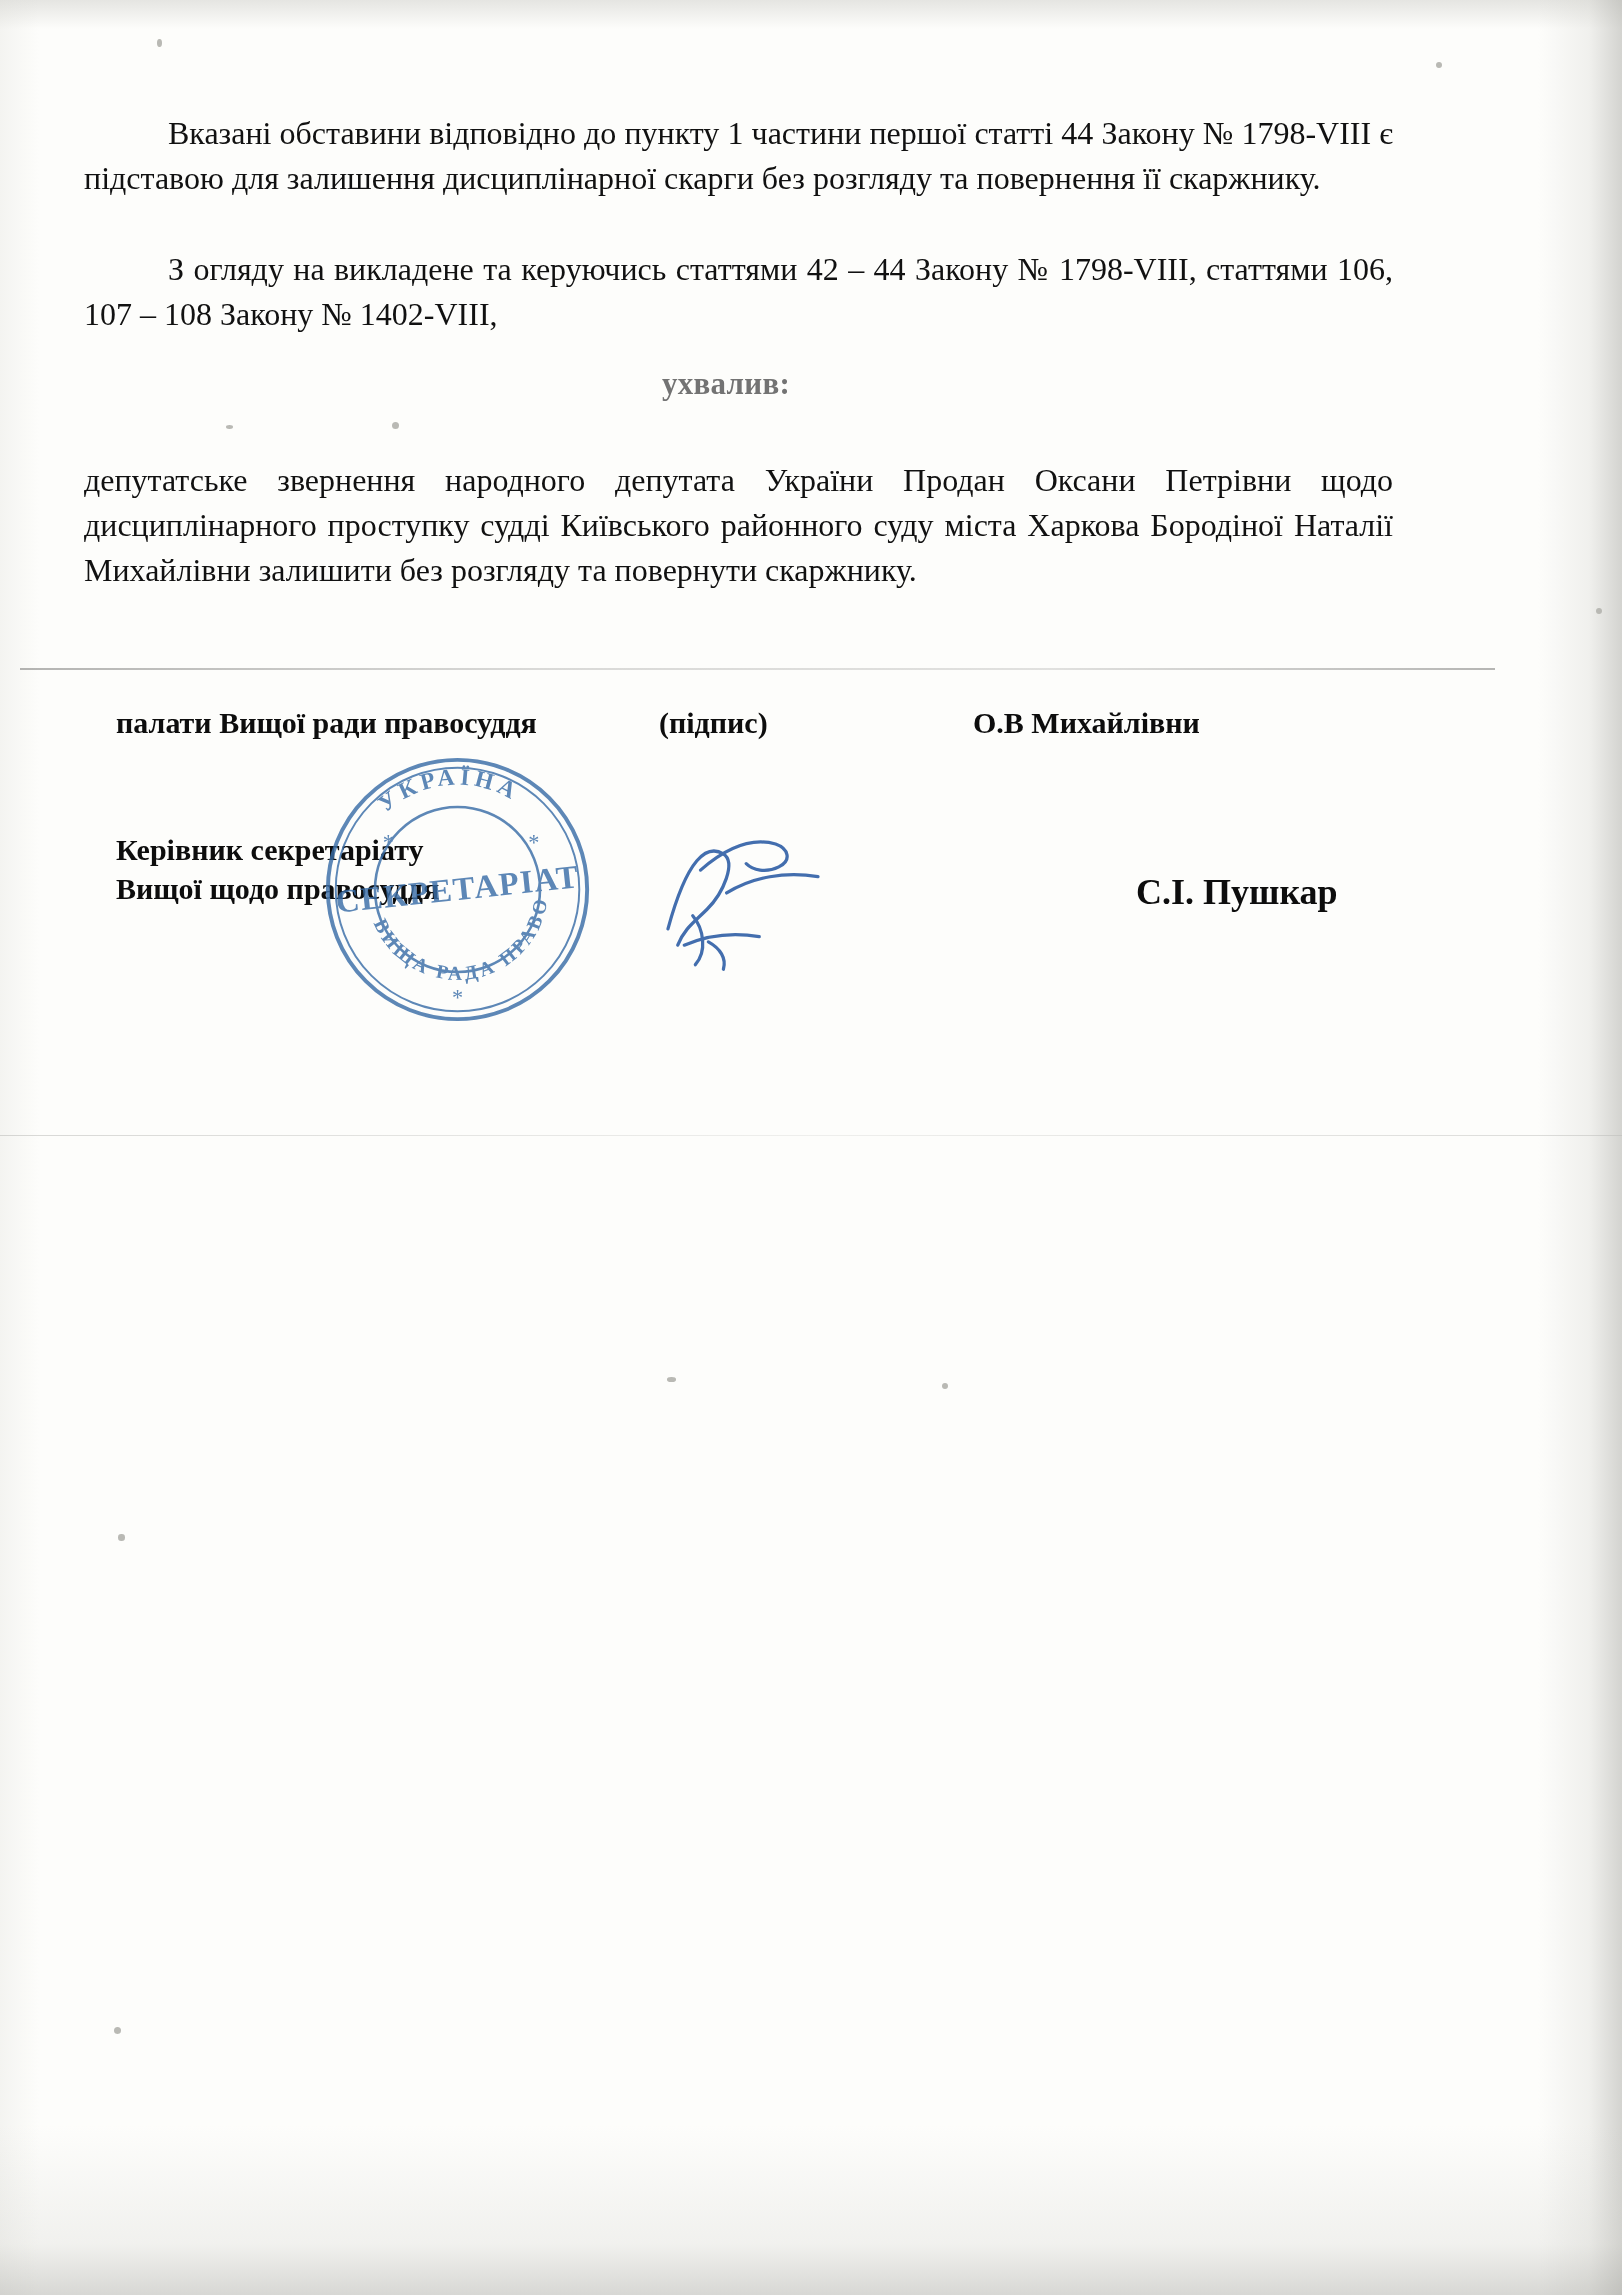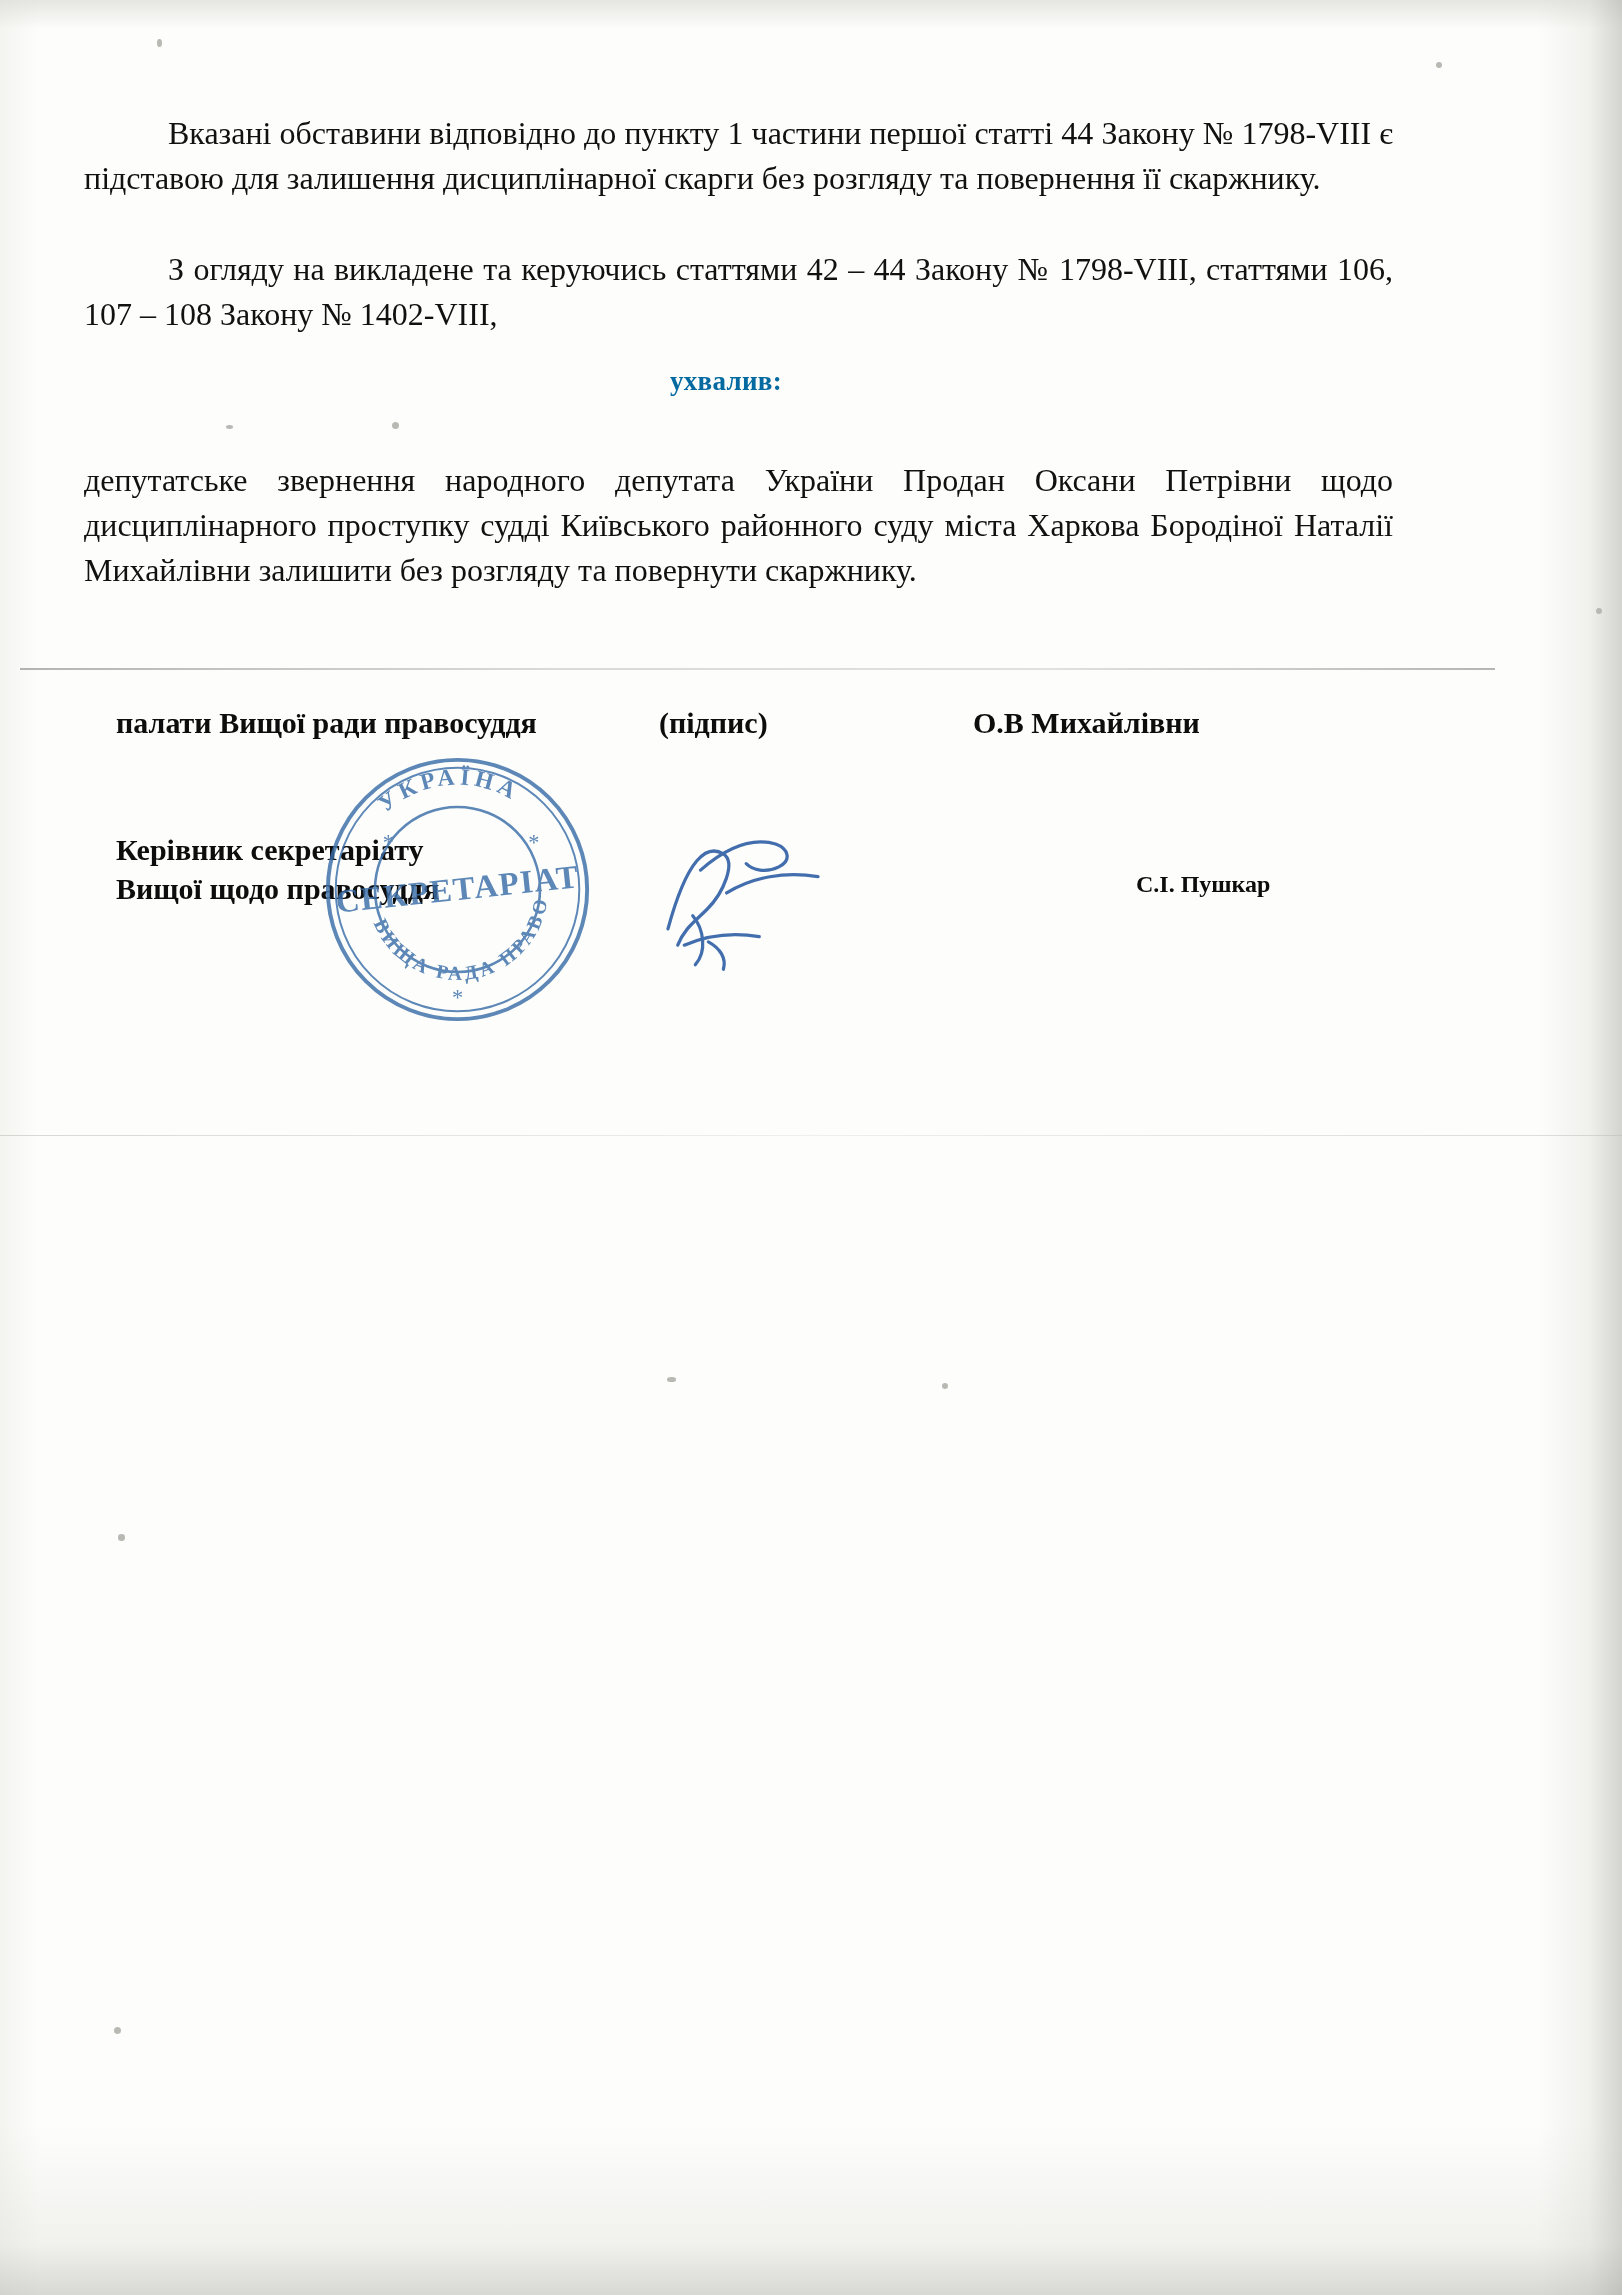--- a/index.html
+++ b/index.html
@@ -96,23 +96,23 @@
   }
   #para1 { top: 111px; }
   #para2 { top: 247px; }
 
   .ruling-word {
     position: absolute;
     left: 0;
     top: 366px;
     width: 1452px;
     text-align: center;
-    font-size: 27px;
+    font-size: 31px;
     font-weight: bold;
-    color: #0369a1;
+    color: #737373;
     letter-spacing: 0.3px;
   }
   #para3 { top: 458px; }
 
   .sig-block {
     position: absolute;
     left: 116px;
     top: 703px;
     width: 1373px;
     font-size: 30px;
@@ -138,21 +138,21 @@
   }
   .sig-gap { height: 41px; }
   .orig-line { margin-top: 0; }
   .gap2 { height: 46px; }
   .head-sec-line { }
   .head-sec-line2 { position: relative; }
   .pushkar-name {
     position: absolute;
     left: 1020px;
     top: 0;
-    font-size: 24px;
+    font-size: 36px;
     font-weight: bold;
     color: #0d0d0d;
   }
 
   
   .stamp {
     position: absolute;
     left: 320px;
     top: 752px;
     width: 275px;

